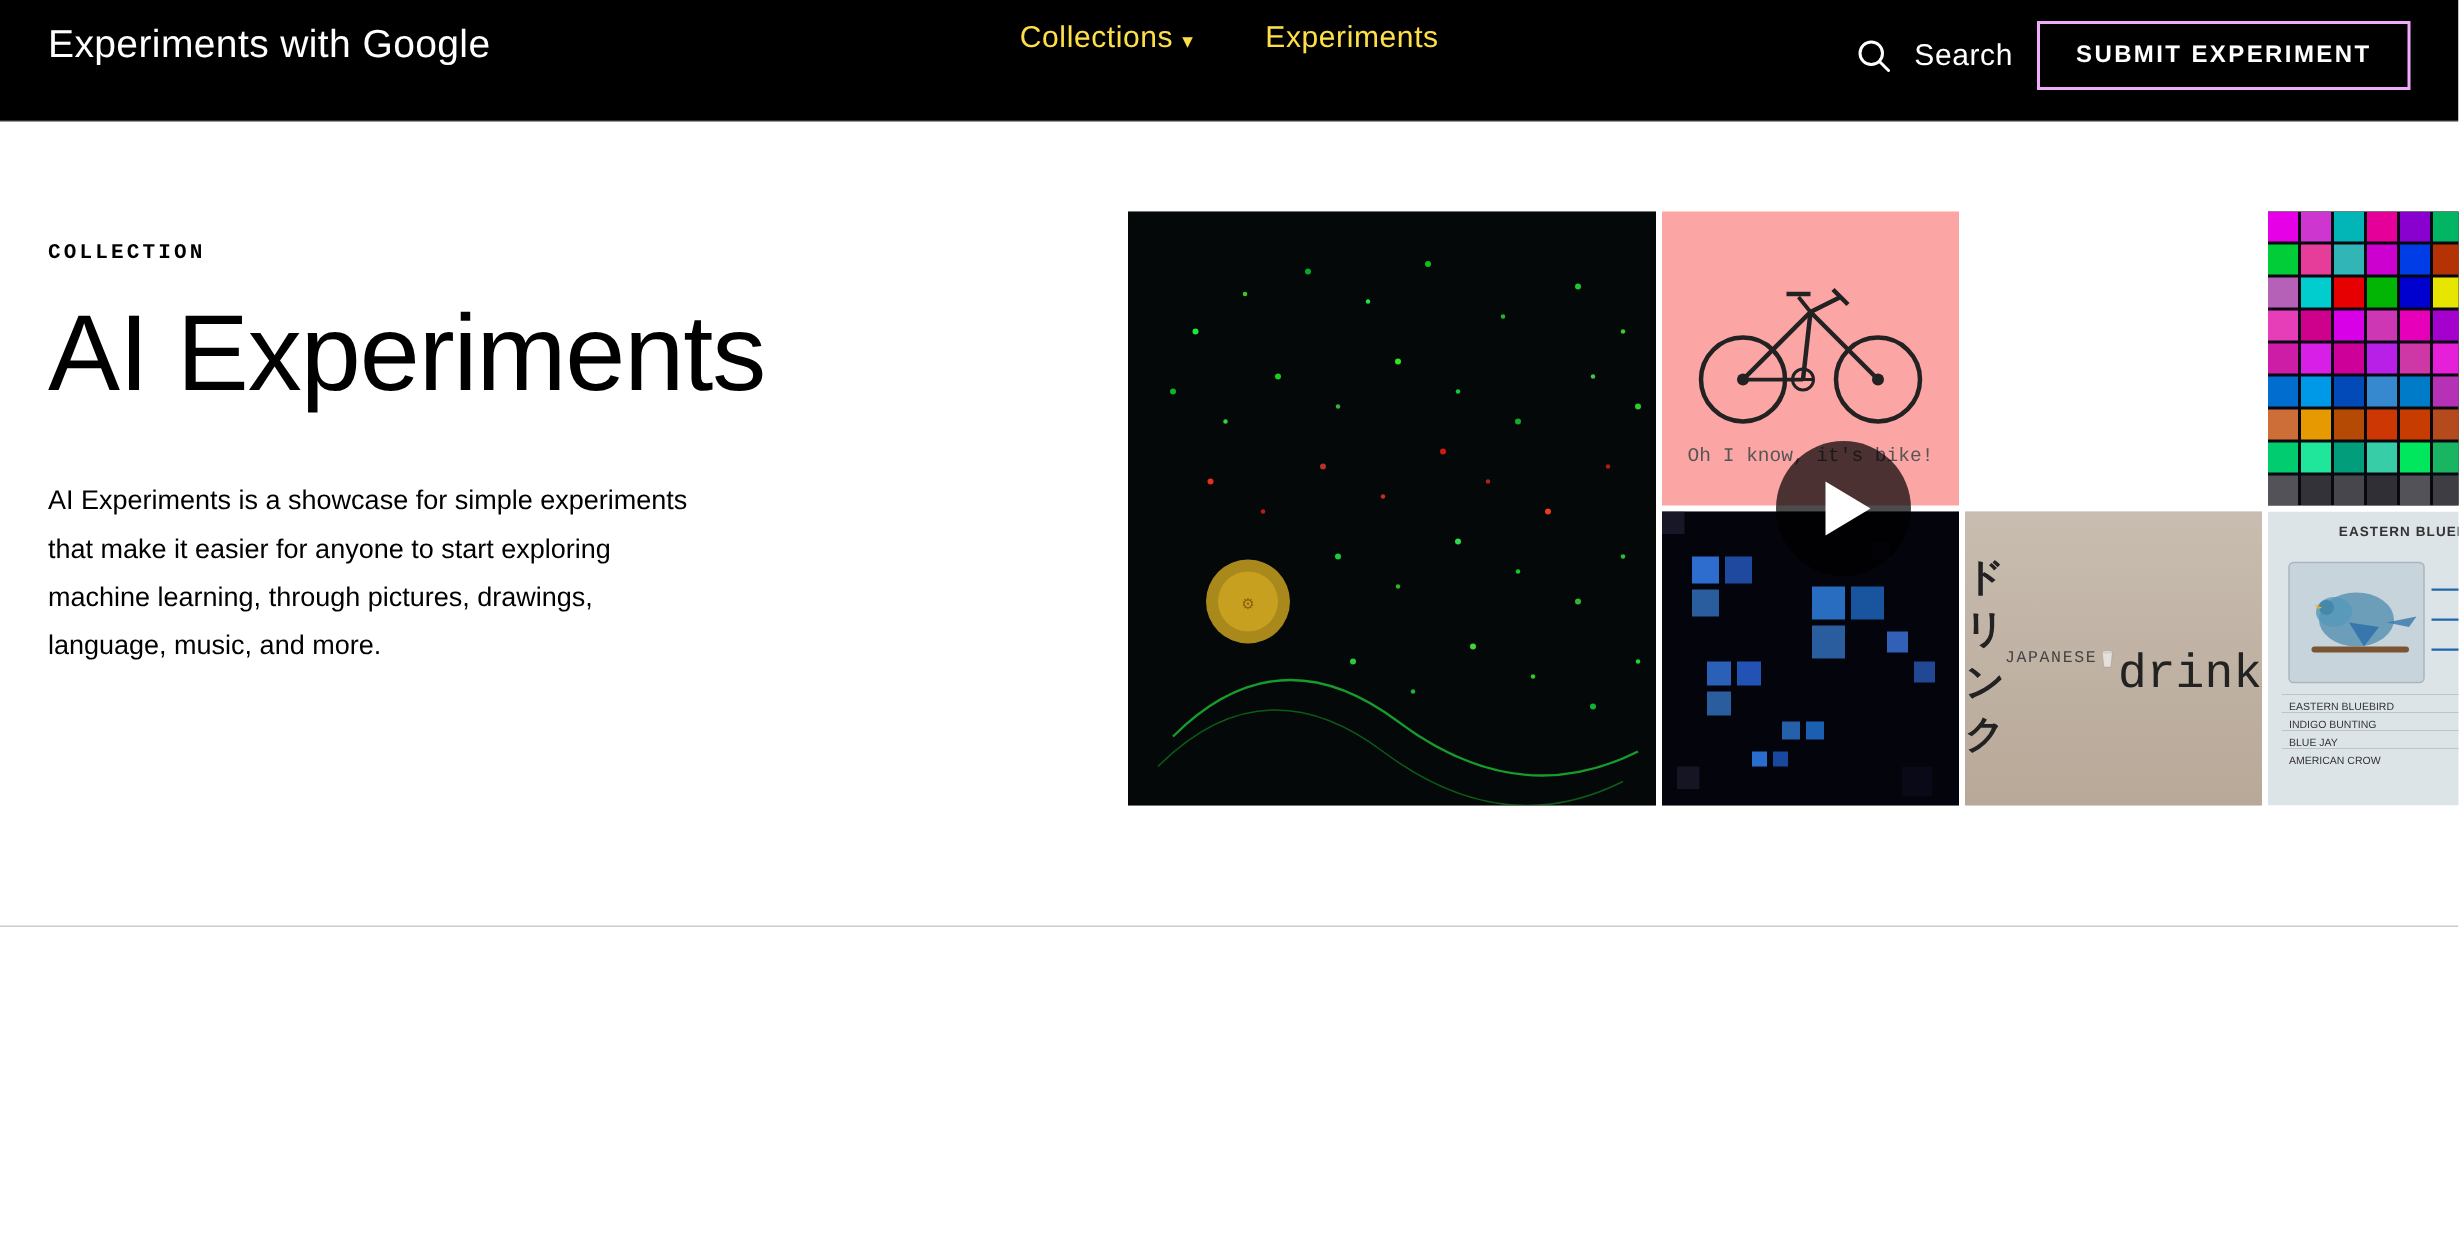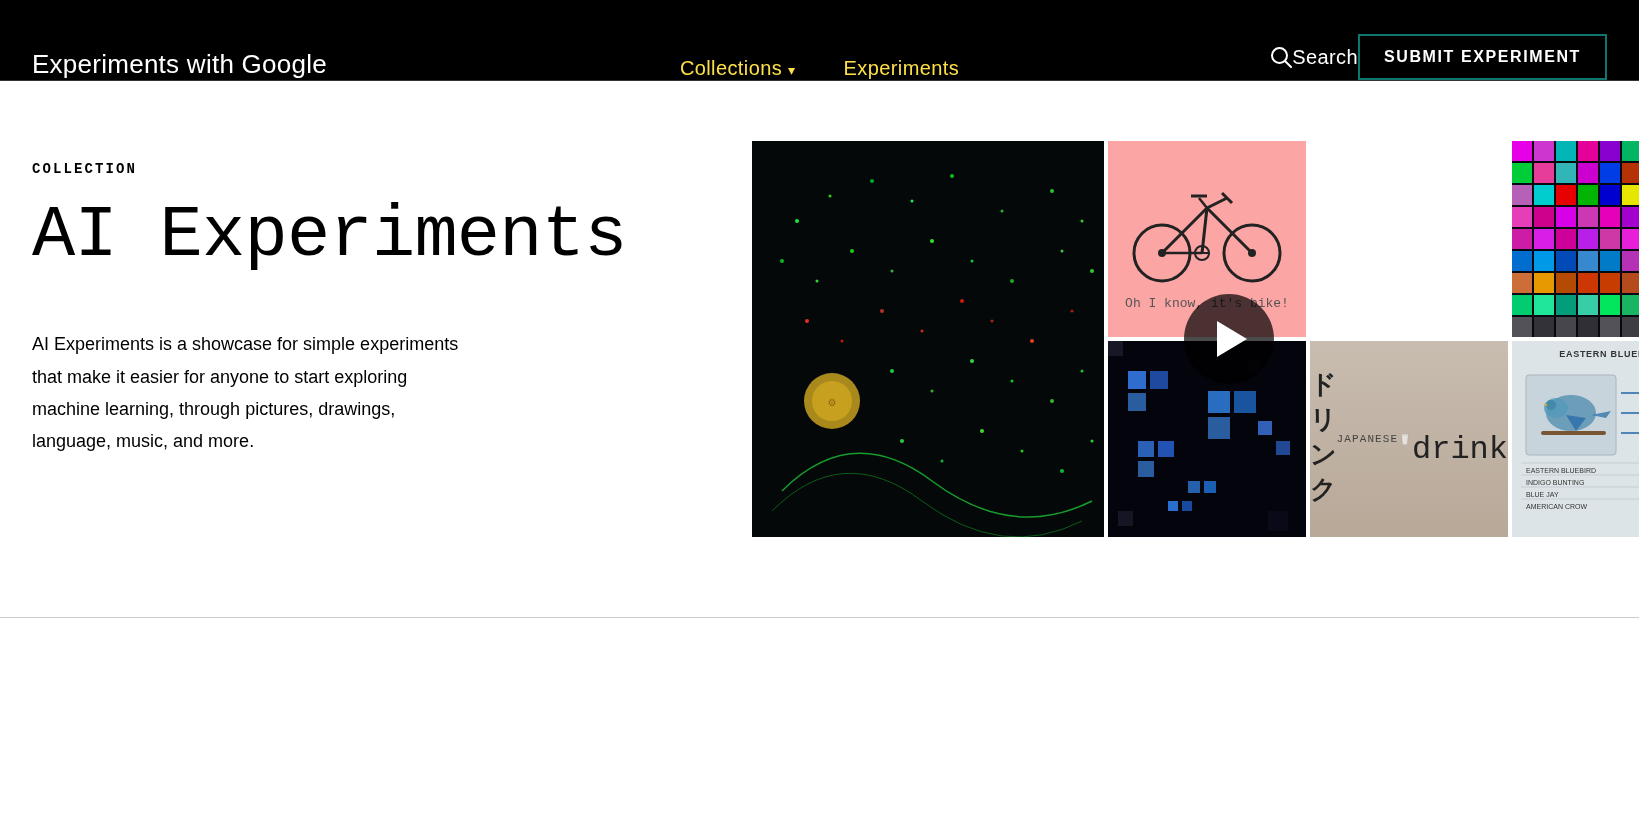--- a/index.html
+++ b/index.html
@@ -13,22 +13,22 @@
       background: #ffffff;
       color: #000000;
       width: 1639px;
       min-height: 838px;
     }
 
     
     .header {
       background: #000000;
       display: flex;
-      align-items: flex-end;
-      padding: 0 32px;
+      align-items: flex-start;
+      padding: 14px 32px;
       height: 80px;
       position: relative;
     }
 
     .header-logo {
       color: #ffffff;
       font-size: 26px;
       font-weight: 400;
       letter-spacing: 0.01em;
       flex-shrink: 0;
@@ -57,40 +57,41 @@
 
     .nav-item .chevron {
       font-size: 14px;
       margin-top: 2px;
     }
 
     .header-right {
       margin-left: auto;
       display: flex;
       align-items: center;
+      gap: 16px;
     }
 
     .search-icon-wrap {
       color: #ffffff;
       font-size: 22px;
       cursor: pointer;
       display: flex;
       align-items: center;
     }
 
     .search-text {
       color: #ffffff;
       font-size: 20px;
       font-weight: 400;
       cursor: pointer;
       letter-spacing: 0.02em;
     }
 
     .submit-btn {
-      border: 2px solid #0f766e;
+      border: 2px solid #f0abfc;
       background: transparent;
       color: #ffffff;
       font-size: 16px;
       font-weight: 600;
       letter-spacing: 0.1em;
       padding: 12px 24px;
       cursor: pointer;
       text-transform: uppercase;
       white-space: nowrap;
     }
@@ -125,22 +126,22 @@
       font-family: 'Courier New', monospace;
       margin-bottom: 20px;
     }
 
     .page-title {
       font-size: 72px;
       font-weight: 300;
       color: #000000;
       letter-spacing: -0.01em;
       line-height: 1.1;
-      margin-bottom: 52px;
-      font-family: Liberation Mono, monospace;
+      margin-bottom: 41px;
+      font-family: Liberation Sans, sans-serif;
     }
 
     .description {
       font-size: 18px;
       line-height: 1.8;
       color: #000000;
       font-family: Liberation Sans, sans-serif;
       font-weight: 400;
     }
 

